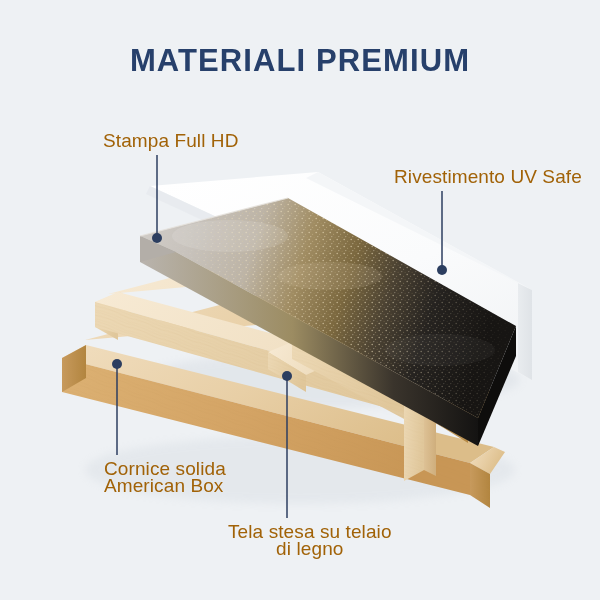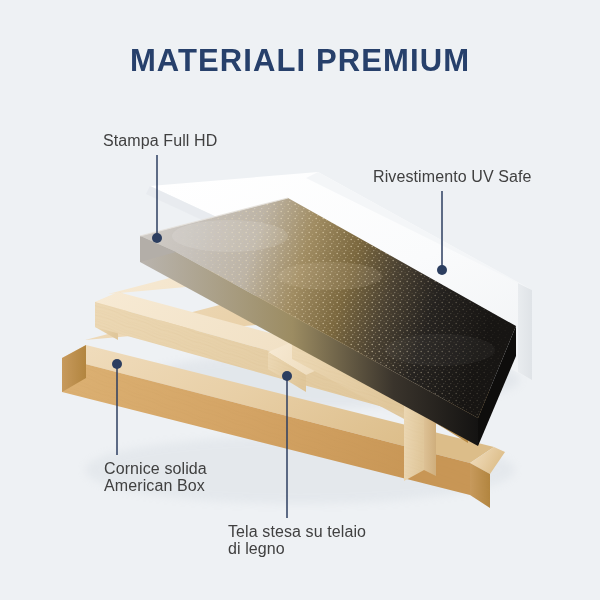--- a/index.html
+++ b/index.html
@@ -23,30 +23,30 @@
     color:#27406b;
     line-height:1.1;
   }
 
   
   #art{position:absolute;left:0;top:0;width:600px;height:600px;}
 
   
   .label{
     position:absolute;
-    color:#404040;
-    font-size:16px;
+    color:#a16207;
+    font-size:19px;
     line-height:16.5px;
     white-space:pre-line;
     letter-spacing:.1px;
   }
   .lbl-print{left:103px;top:133px;}
   .lbl-uv{left:373px;top:169px;}
   .lbl-frame{left:78px;top:461px;}
-  .lbl-canvas{left:228px;top:524px;}
+  .lbl-canvas{left:228px;top:524px;text-align:center;}
 </style>
 </head>
 <body style="background: rgb(238, 241, 244);">
 
 <div id="stage">
 
   <div class="title" style="color: rgb(39, 64, 107);">MATERIALI PREMIUM</div>
 
   <svg id="art" viewBox="0 0 600 600">
     <defs>
@@ -233,19 +233,19 @@
     </g>
     <g fill="#2c3e60">
       <circle cx="157" cy="238" r="5"></circle>
       <circle cx="442" cy="270" r="5"></circle>
       <circle cx="117" cy="364" r="5"></circle>
       <circle cx="287" cy="376" r="5"></circle>
     </g>
   </svg>
 
   <div class="label lbl-print" style="left: 103px; top: 133px;">Stampa Full HD</div>
-  <div class="label lbl-uv" style="left: 373px; top: 169px;">Rivestimento UV Safe</div>
+  <div class="label lbl-uv" style="left: 394px; top: 169px;">Rivestimento UV Safe</div>
   <div class="label lbl-frame" style="left: 78px; top: 461px; margin-left: 26px;">Cornice solida
 American Box</div>
   <div class="label lbl-canvas" style="left: 228px; top: 524px;">Tela stesa su telaio
 di legno</div>
 
 </div>
 
 </body></html>

